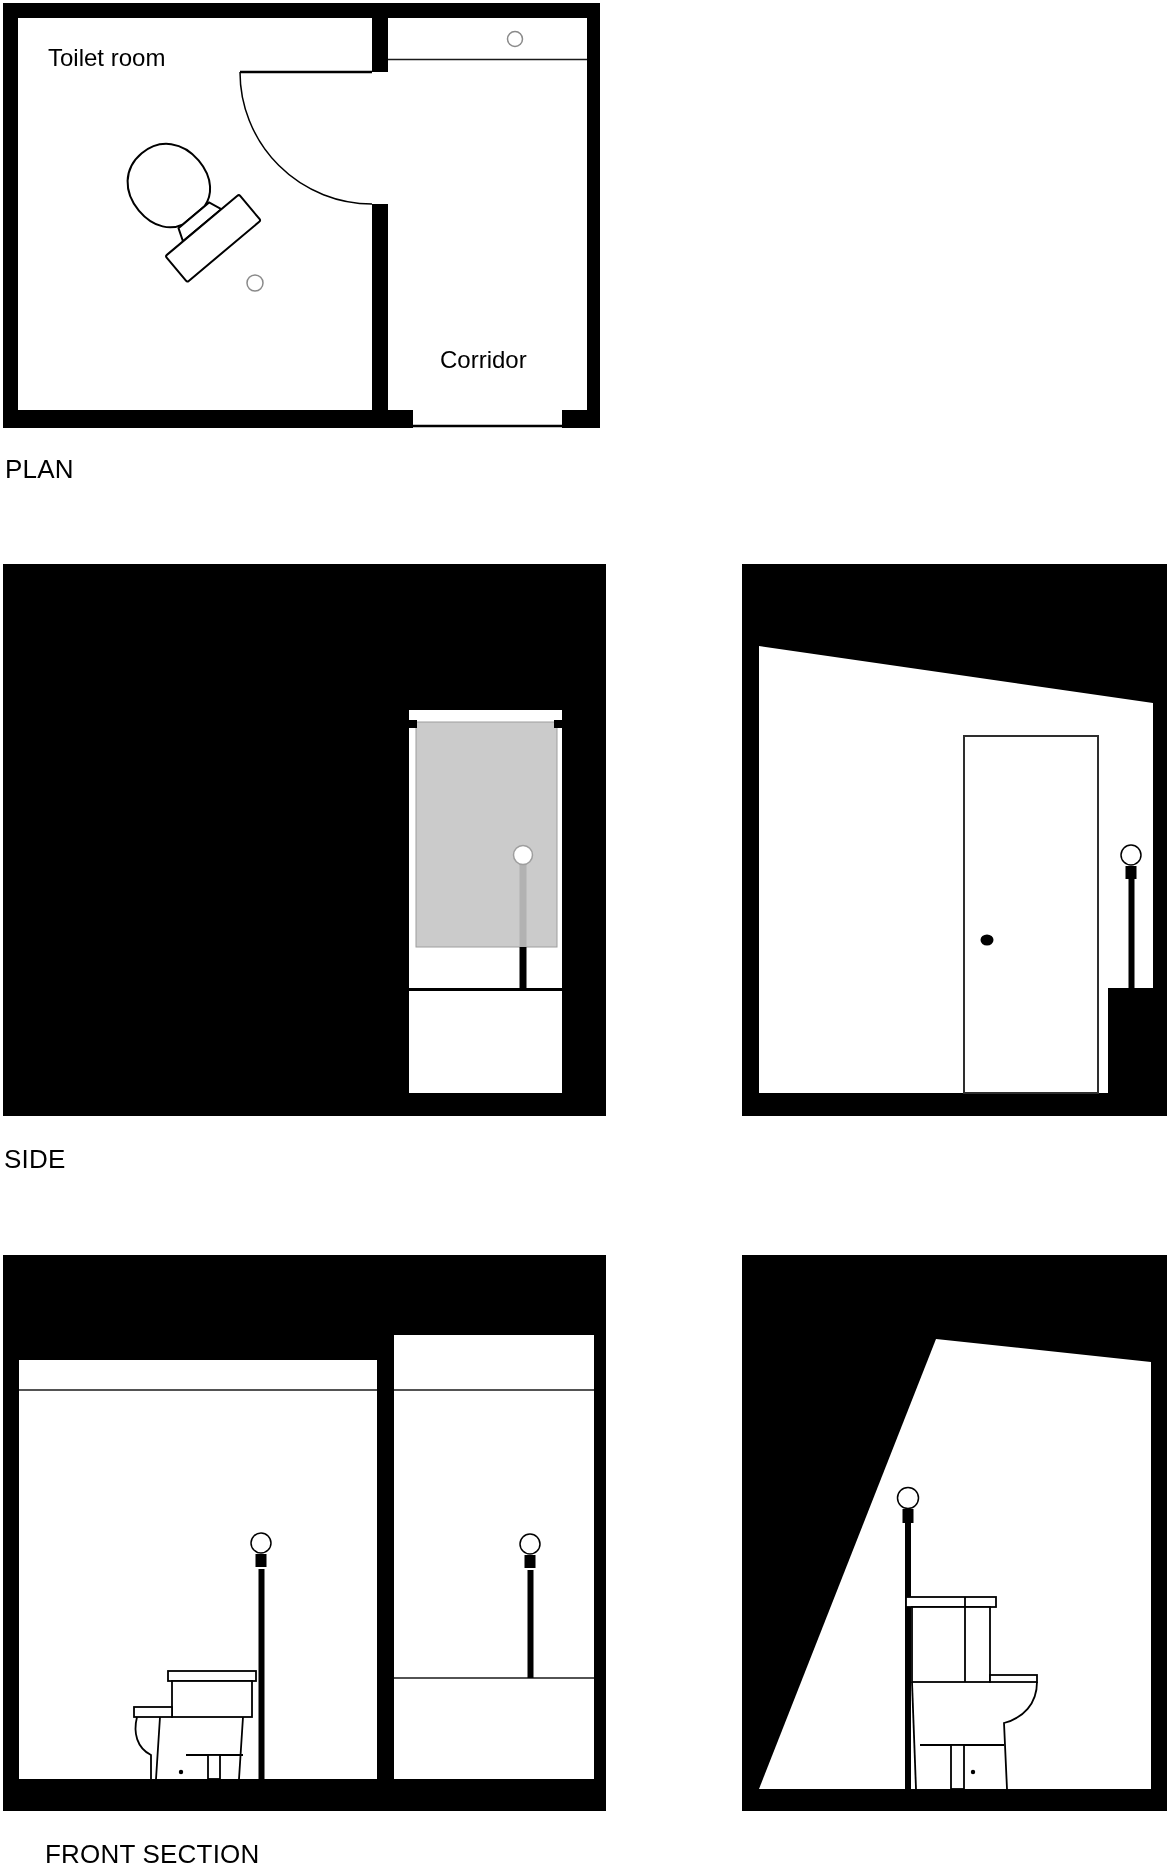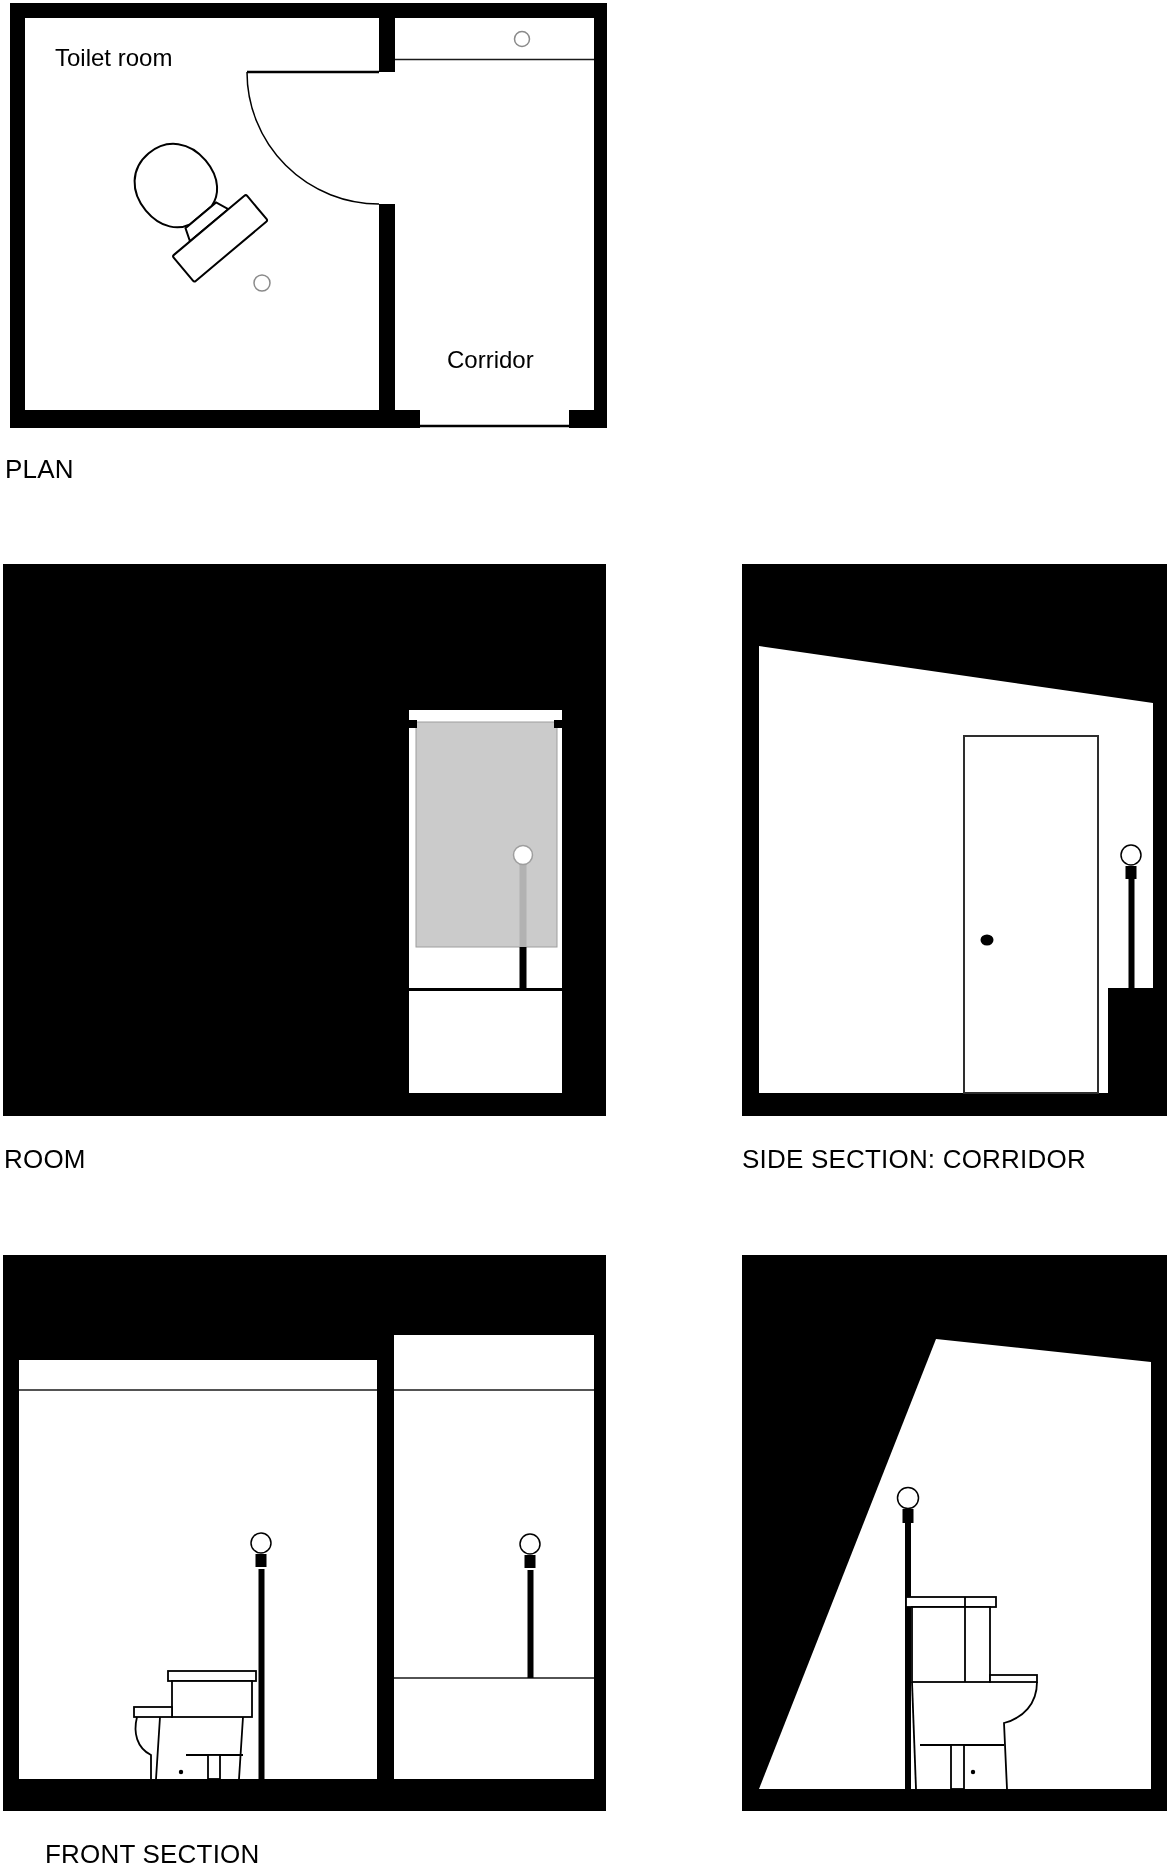--- a/index.html
+++ b/index.html
@@ -24,21 +24,21 @@
     font-family:"Liberation Sans", sans-serif;
     fill:#000;
   }
   .room-label{font-size:24px;}
 </style>
 </head>
 <body>
 
 <div id="canvas">
 
-  <div class="panel" style="left:10px;top:3px;">
+  <div class="panel" style="left:3px;top:3px;">
     <svg width="597" height="425" viewBox="0 0 597 425">
 
       <rect x="0" y="0" width="597" height="425" fill="#000"></rect>
 
       <rect x="15" y="15" width="354" height="392" fill="#fff"></rect>
 
       <rect x="385" y="15" width="199" height="392" fill="#fff"></rect>
 
       <rect x="369" y="69" width="16" height="132" fill="#fff"></rect>
 
@@ -76,39 +76,38 @@
       <rect x="406" y="156" width="8" height="8" fill="#000"></rect>
       <rect x="551" y="156" width="8" height="8" fill="#000"></rect>
 
       <rect x="516.5" y="300" width="7" height="83" fill="#b2b2b2"></rect>
       <circle cx="520" cy="291" r="9.5" fill="#fff" stroke="#9e9e9e" stroke-width="1.5"></circle>
       <rect x="516.5" y="383" width="7" height="41" fill="#000"></rect>
 
       <line x1="406" y1="425.5" x2="559" y2="425.5" stroke="#000" stroke-width="3"></line>
     </svg>
   </div>
-  <div class="caption" style="left:4px;top:1146px;">ROOM</div>
+  <div class="caption" style="left:4px;top:1146px;">SIDE</div>
 
   <div class="panel" style="left:742px;top:564px;">
     <svg width="425" height="552" viewBox="0 0 425 552">
       <rect x="0" y="0" width="425" height="552" fill="#000"></rect>
 
       <polygon points="17,82 411,139 411,529 17,529" fill="#fff"></polygon>
 
       <rect x="222" y="172" width="134" height="357" fill="#fff" stroke="#2e2e2e" stroke-width="2"></rect>
       <ellipse cx="245" cy="376" rx="6.5" ry="5.5" fill="#000"></ellipse>
 
       <circle cx="389" cy="291" r="10" fill="#fff" stroke="#000" stroke-width="1.5"></circle>
       <rect x="383.5" y="302" width="11" height="13" fill="#000"></rect>
       <rect x="386.5" y="315" width="6" height="109" fill="#000"></rect>
 
       <rect x="366" y="424" width="59" height="128" fill="#000"></rect>
     </svg>
   </div>
-  <div class="caption" style="left:742px;top:1146px;">SIDE SECTION: CORRIDOR</div>
 
   <div class="panel" style="left:3px;top:1255px;">
     <svg width="603" height="556" viewBox="0 0 603 556">
       <rect x="0" y="0" width="603" height="556" fill="#000"></rect>
 
       <rect x="16" y="105" width="358" height="419" fill="#fff"></rect>
 
       <rect x="391" y="80" width="200" height="444" fill="#fff"></rect>
 
       <line x1="16" y1="135" x2="374" y2="135" stroke="#1a1a1a" stroke-width="1.5"></line>

